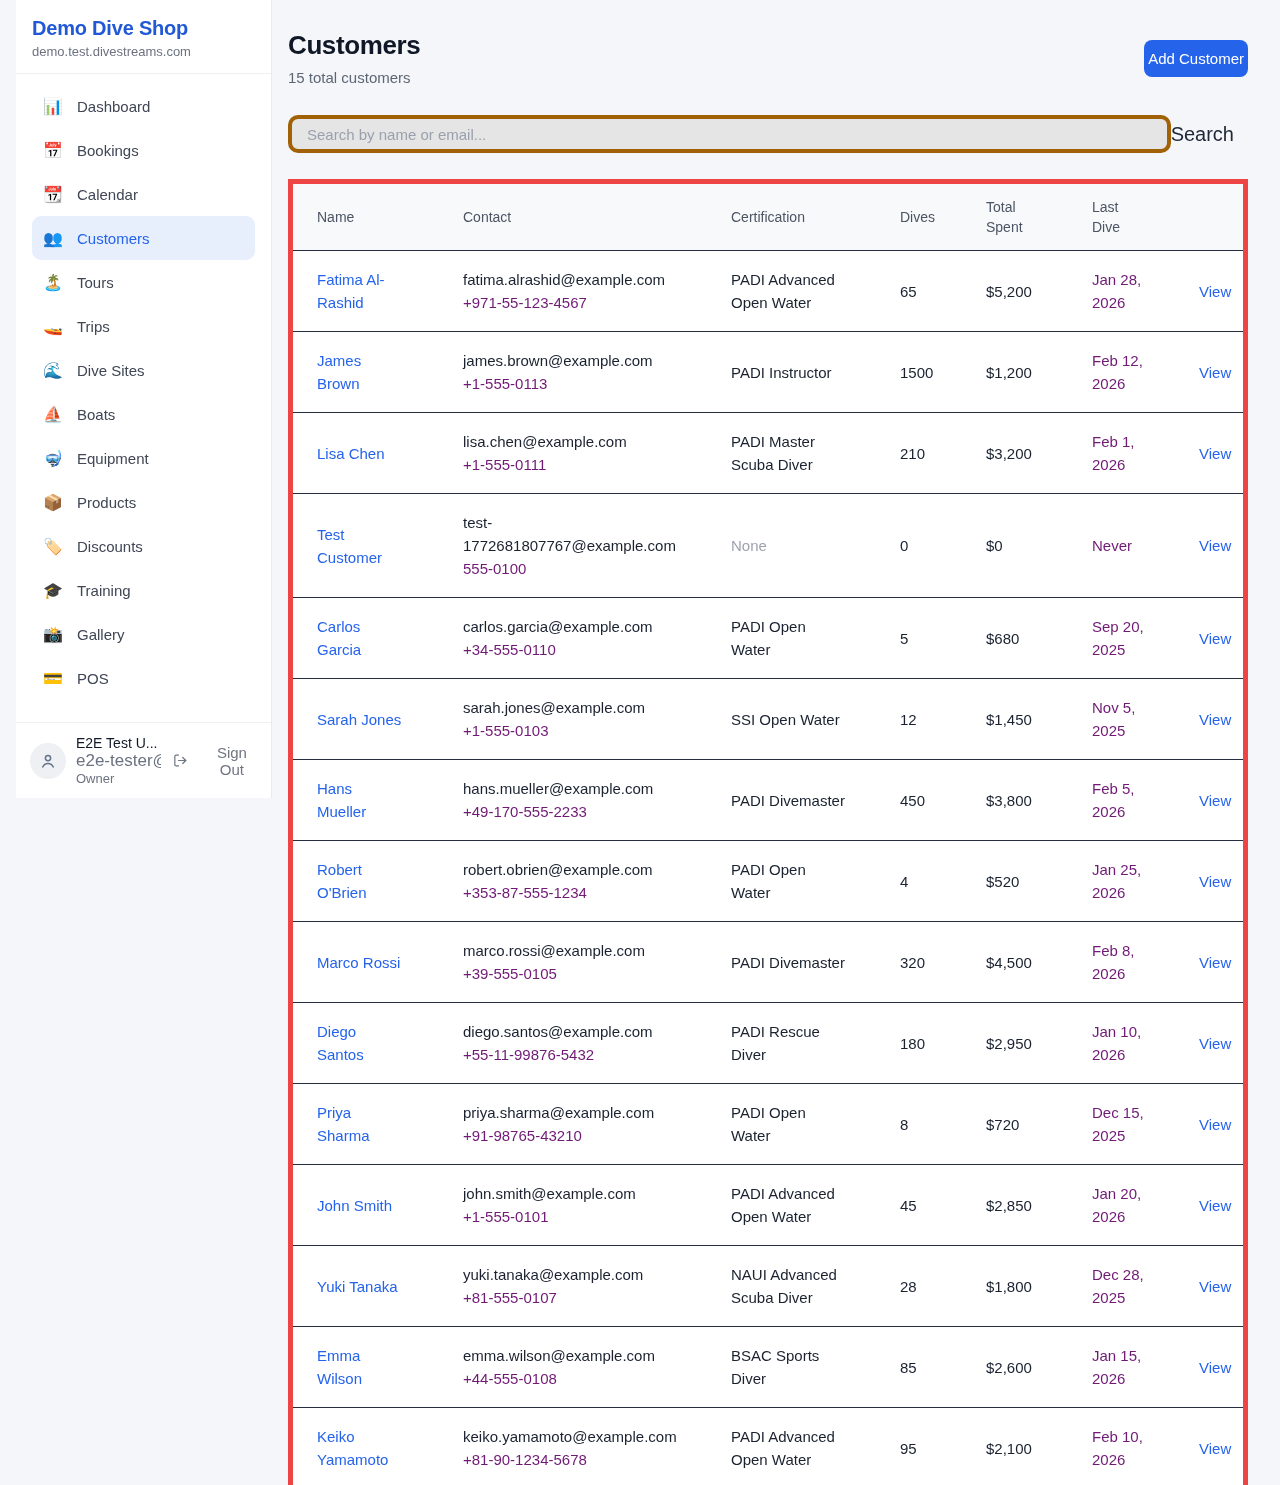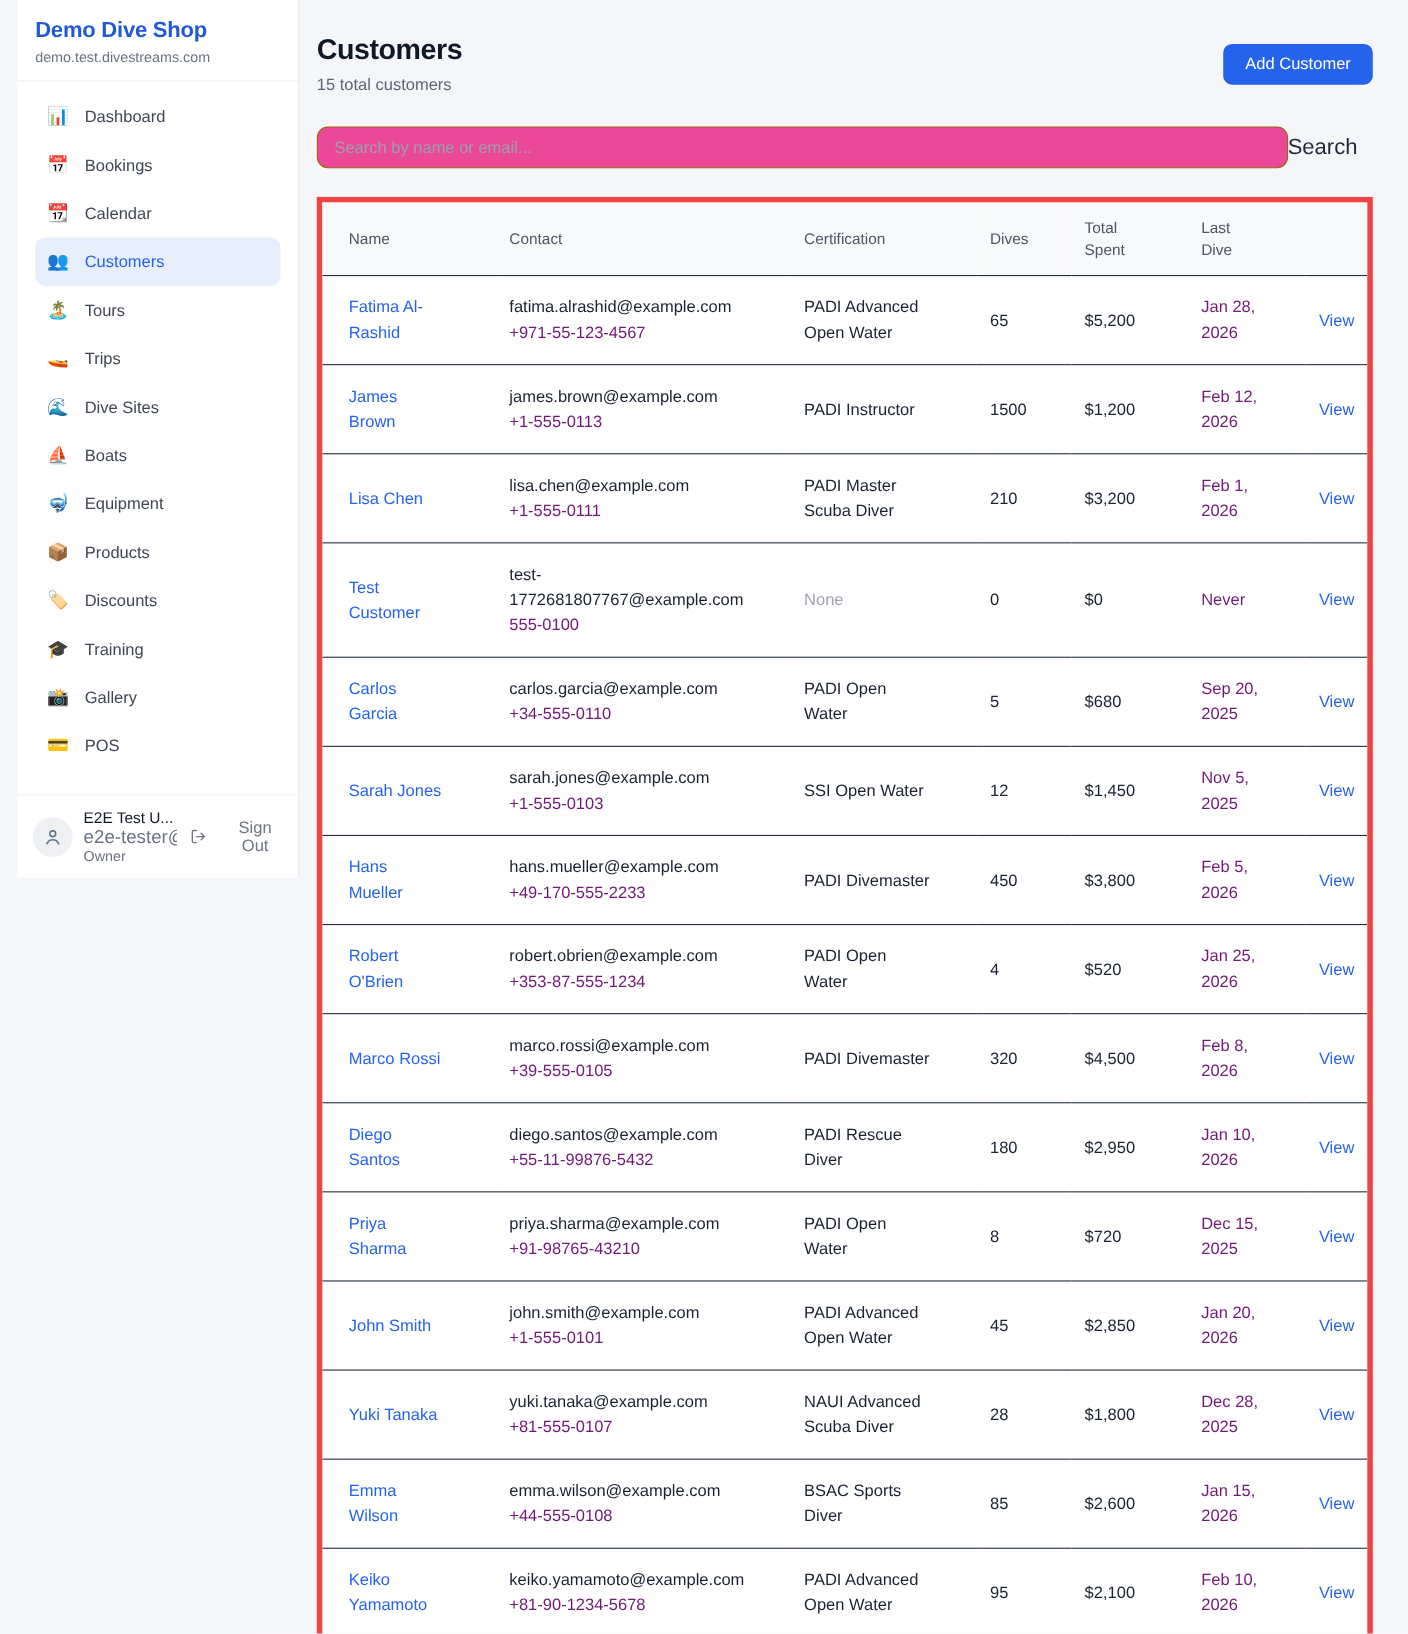--- a/index.html
+++ b/index.html
@@ -49,28 +49,28 @@
   }
 
   
   .main { margin-left: 256px; padding: 30px 32px 24px 32px; }
   .page-header { display: flex; justify-content: space-between; align-items: flex-start; }
   .page-title { font-size: 26px; font-weight: 700; color: #101828; letter-spacing: -0.4px; }
   .page-subtitle { font-size: 15px; color: #5d6675; margin-top: 8px; }
   .add-btn {
     background: #2563eb; color: #ffffff; border: none;
     font-family: inherit; font-size: 15px; font-weight: 500;
-    padding: 0 20px; height: 37px; border-radius: 8px; cursor: pointer; margin-top: 10px;
+    padding: 0 4px; height: 37px; border-radius: 8px; cursor: pointer; margin-top: 10px;
   }
   .search-row { display: flex; align-items: center; margin-top: 29px; padding-right: 14px; }
   .search-input {
     flex: 1; height: 38px;
-    border: 1px solid #a16207; border-radius: 10px;
+    border: 4px solid #a16207; border-radius: 10px;
     padding: 4px 15px; font-size: 15px; font-family: inherit; color: #111827;
-    background: #ec4899; outline: none;
+    background: #e5e5e5; outline: none;
   }
   .search-input::placeholder { color: #9aa1ad; }
   .search-btn {
     background: none; border: none; font-family: inherit;
     font-size: 20px; color: #1e2737; cursor: pointer; font-weight: 500;
   }
 
   
   .table-card {
     margin-top: 26px; background: #ffffff;

